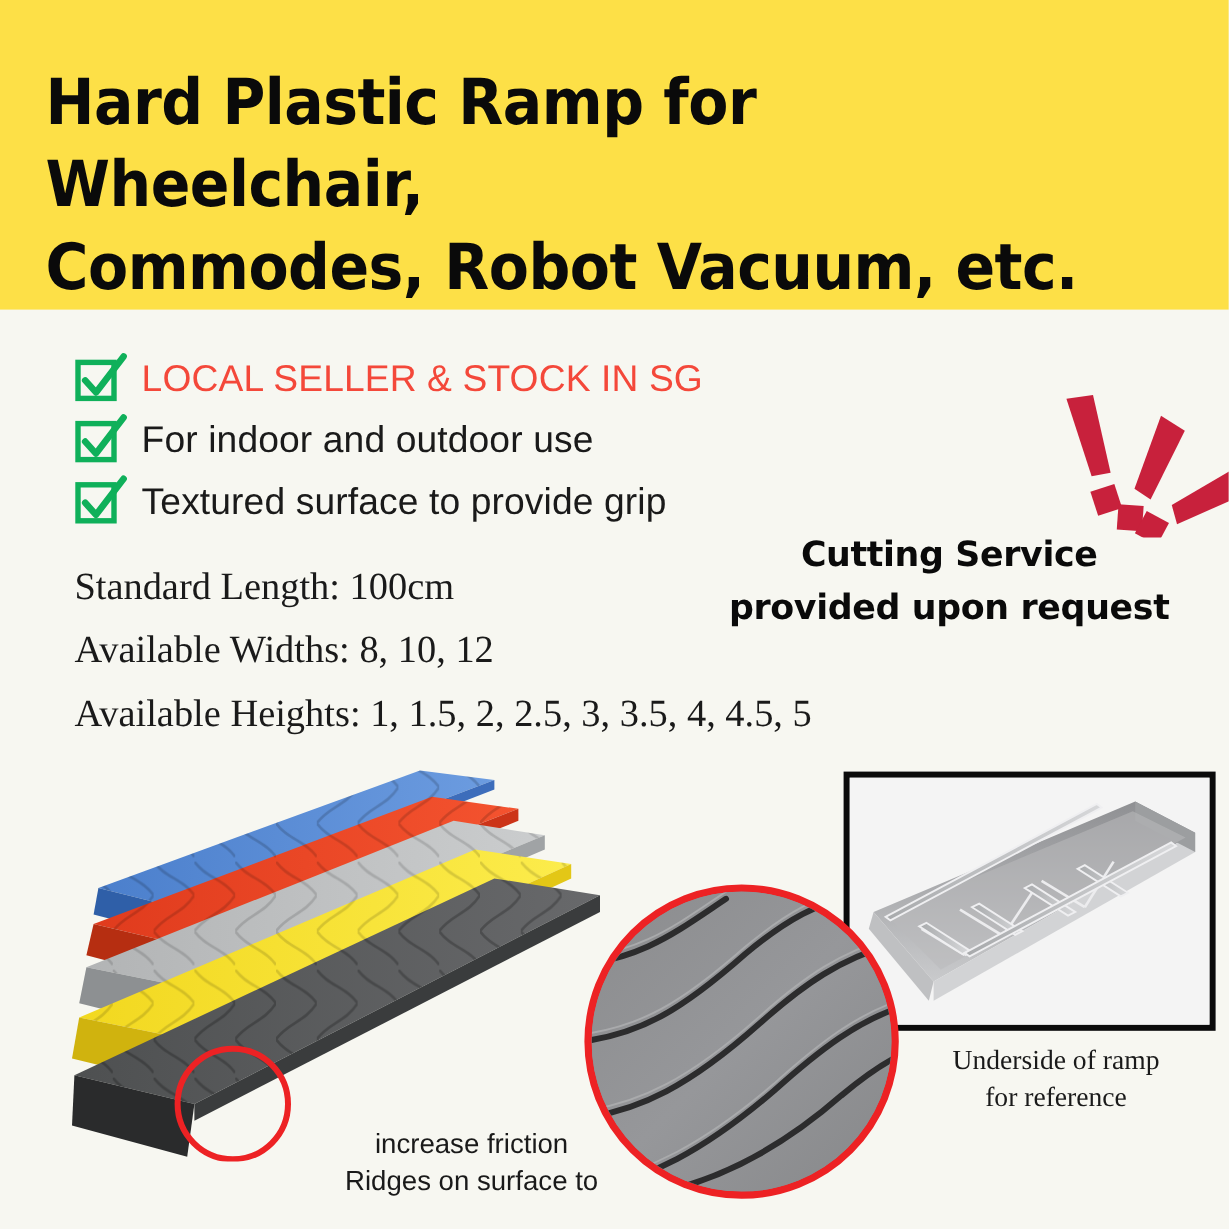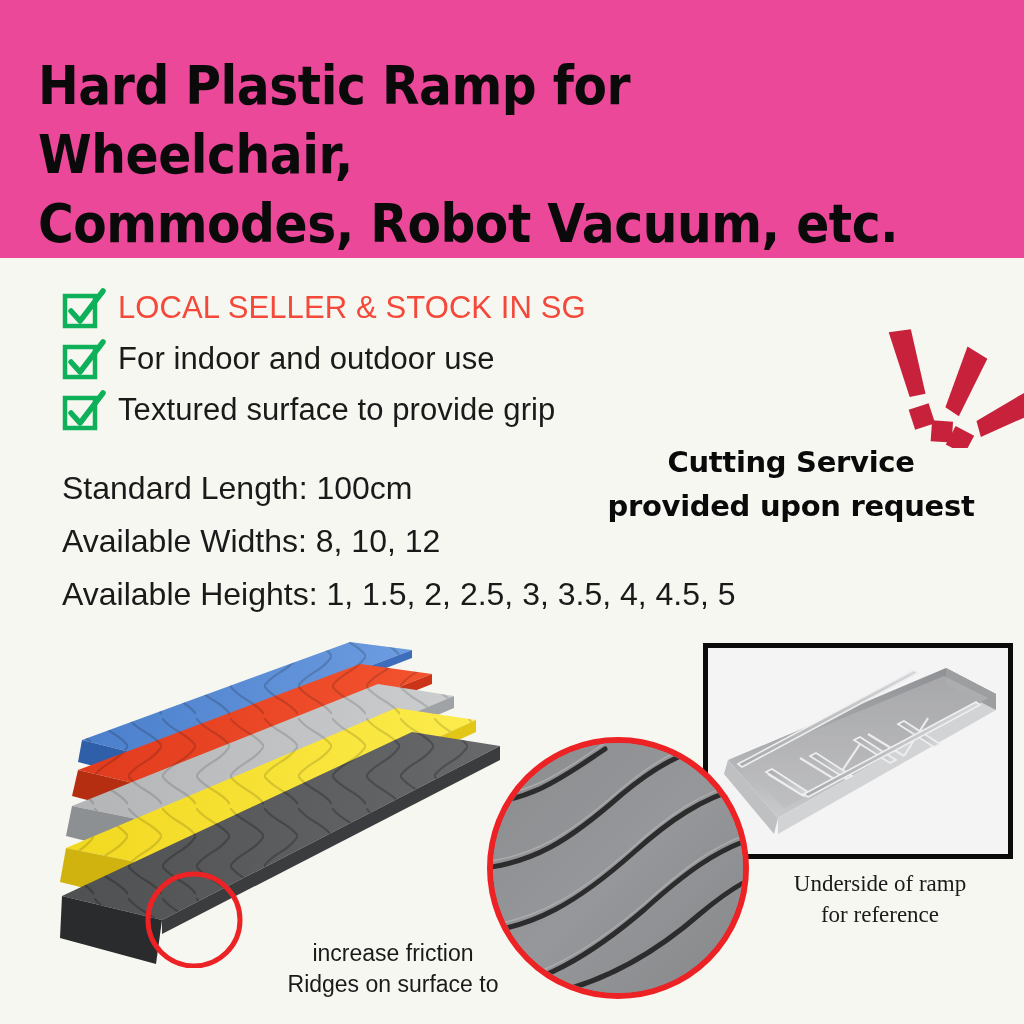--- a/index.html
+++ b/index.html
@@ -7,53 +7,53 @@
   body {
     background:#F7F7F1;
     font-family:"Liberation Sans", sans-serif;
     position:relative;
     overflow:hidden;
   }
 
   
   #header-band {
     position:absolute; left:0; top:0; width:1024px; height:258px;
-    background:#ec4899;
+    background:#fde047;
   }
   #header-title {
     position:absolute; left:38px; top:52px; width:950px;
     font-size:53px; line-height:1.30;
     font-weight:bold; color:#0A0A0A;
     letter-spacing:-0.5px;
     font-family:"DejaVu Sans", sans-serif;
     transform:scaleX(0.92); transform-origin:left top;
   }
 
   
   #feature-list { position:absolute; left:62px; top:290px; width:620px; }
   .feature-row {
-    display:flex; align-items:flex-start;
+    display:flex; align-items:center;
     height:51px;
   }
   .check-icon { width:40px; height:40px; flex:0 0 40px; position:relative; margin-right:16px; }
   .check-icon svg { display:block; width:40px; height:40px; overflow:visible; }
   .feature-label {
     font-size:31px; color:#1A1A1A;
     font-family:"Liberation Sans", sans-serif;
     white-space:nowrap;
     letter-spacing:0.1px;
   }
   .feature-label.highlight { color:#F4483A; }
 
   
   #spec-list { position:absolute; left:62px; top:462px; width:840px; }
   .spec-line {
     font-size:32px; color:#1A1A1A; line-height:1.66;
     white-space:nowrap;
-    font-family:Liberation Sans, sans-serif;
+    font-family:Liberation Serif, serif;
   }
 
   
   #cutting-service {
     position:absolute; left:586px; top:424px; width:410px;
     text-align:center;
     margin-top:16px;
   }
   #cutting-service .cs-line {
     font-size:29px; font-weight:bold; color:#0A0A0A; line-height:1.52;

